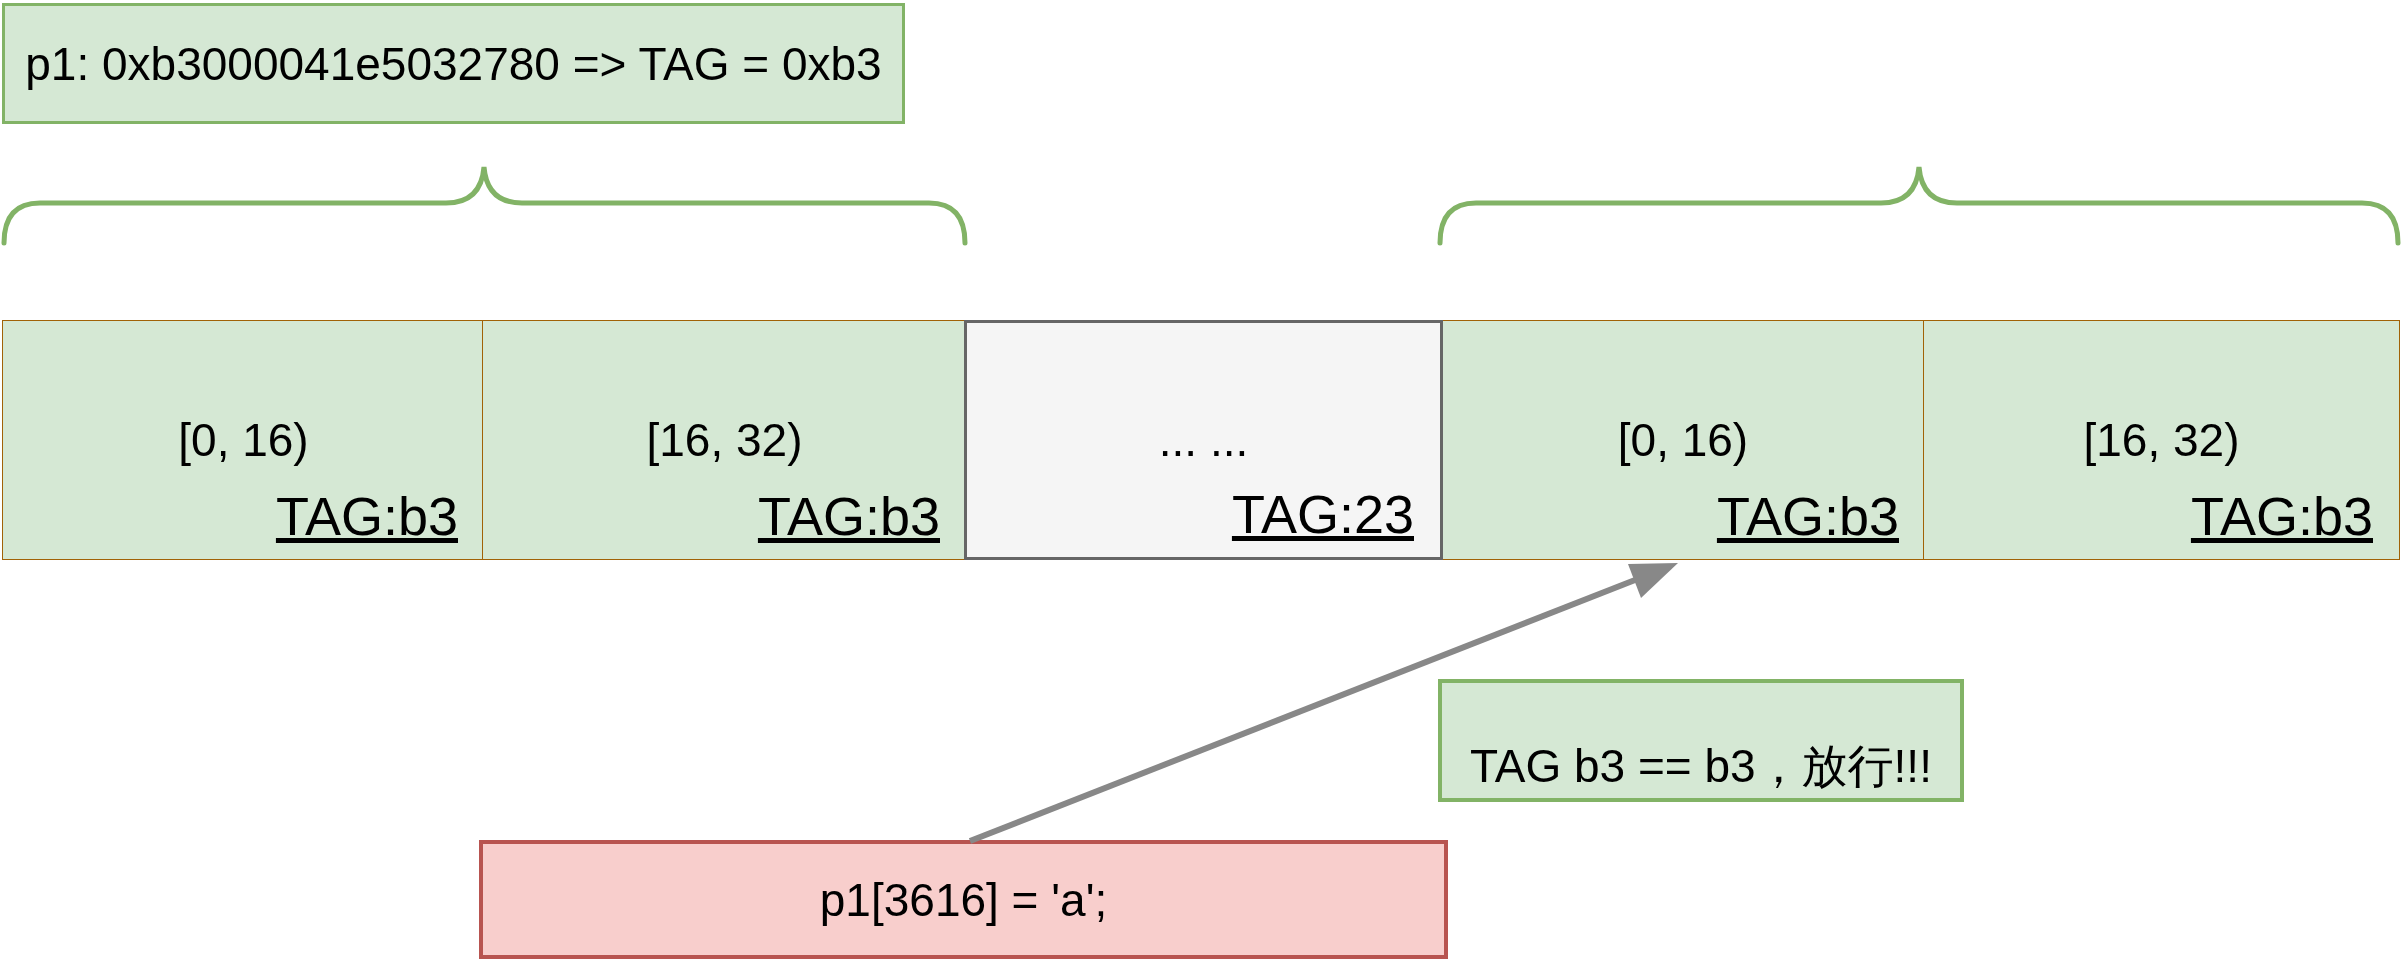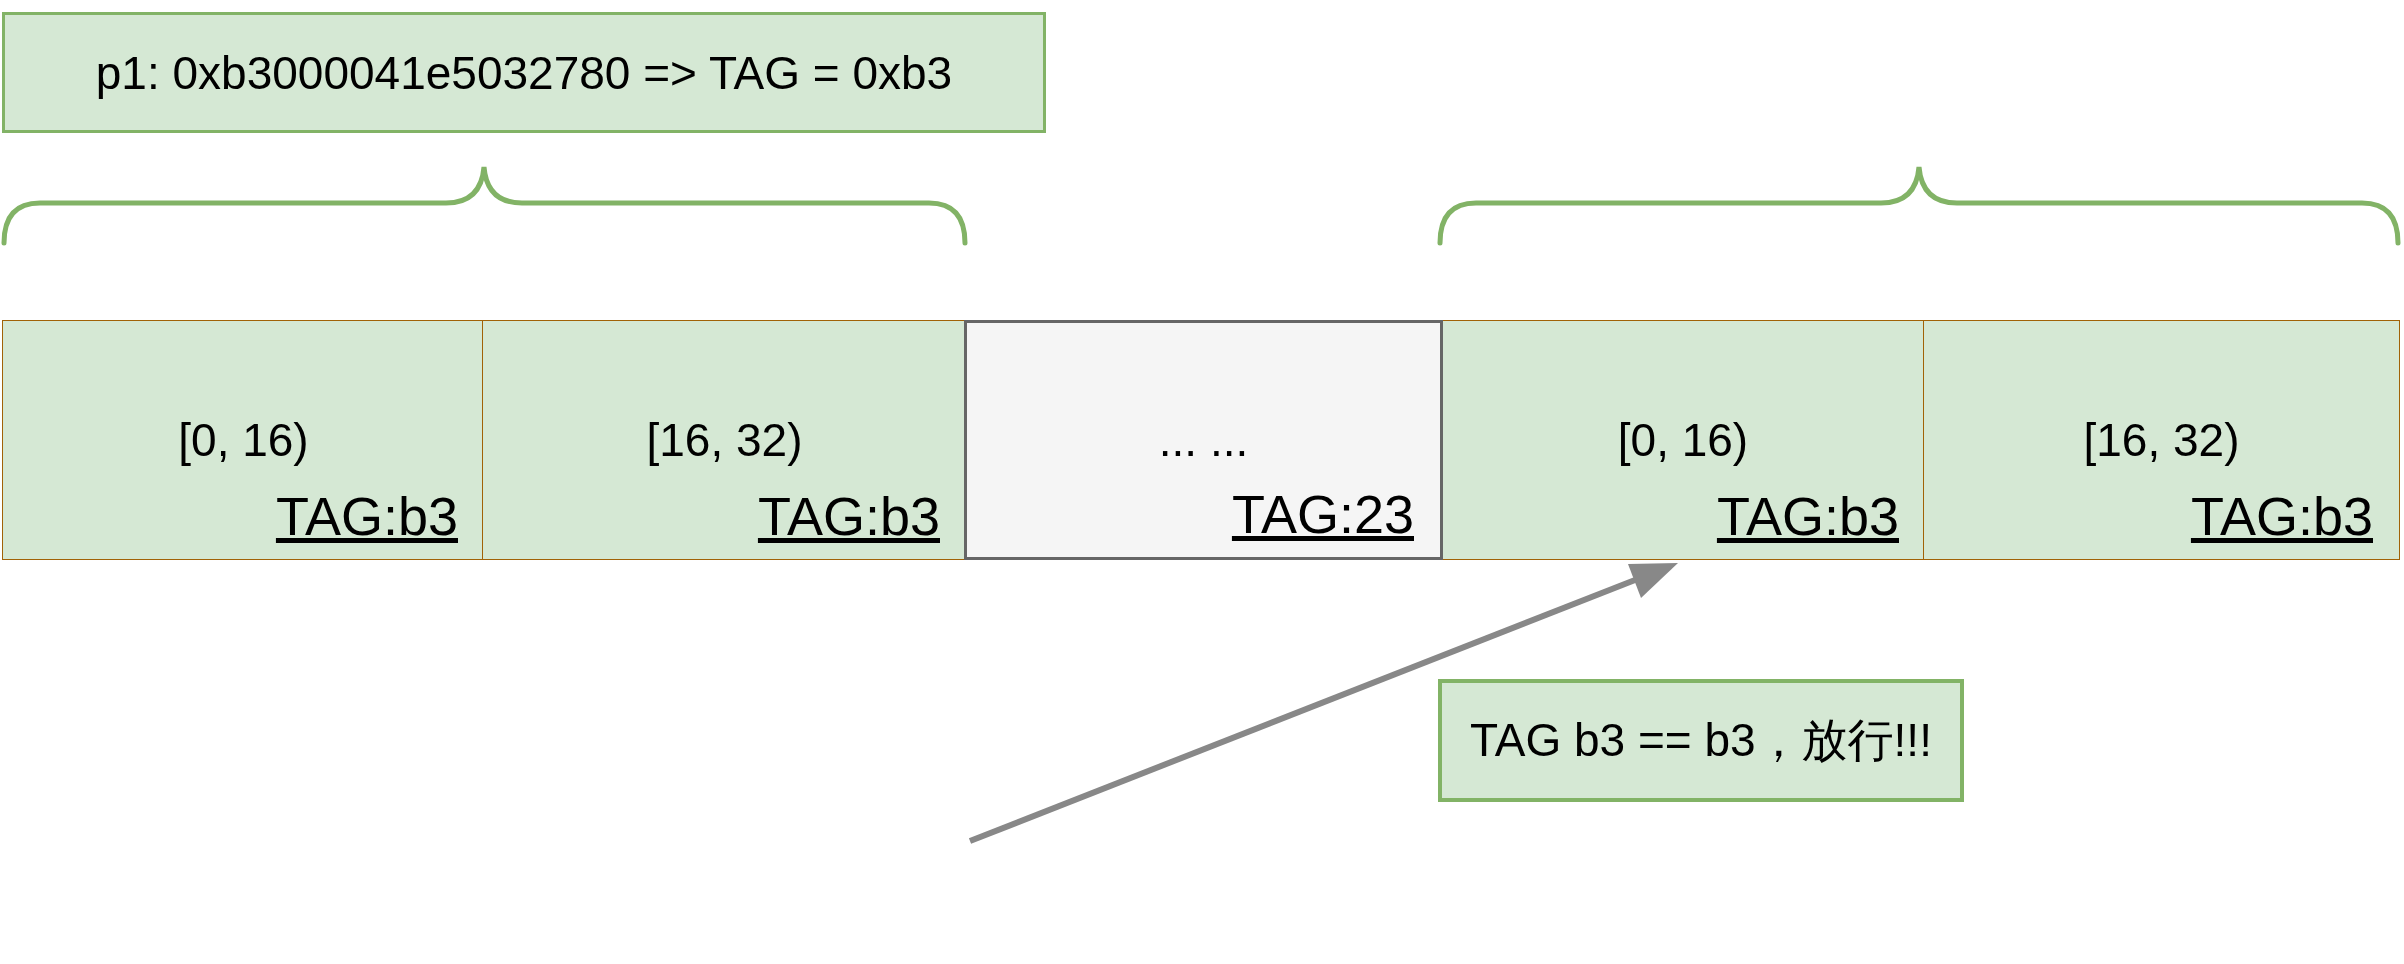--- a/index.html
+++ b/index.html
@@ -6,40 +6,40 @@
   .canvas{
     position:relative;width:2404px;height:964px;background:#ffffff;
     font-family:"Liberation Sans",sans-serif;color:#000;overflow:hidden;
   }
   .box{
     position:absolute;display:flex;align-items:center;justify-content:center;
     text-align:center;box-sizing:border-box;white-space:nowrap;
   }
   .green-box{background:#d5e8d4;border:3px solid #82b366;}
   .ptr{font-size:46px;}
-  .p1{left:2px;top:12px;width:1044px;height:121px;}
+  .p1{left:2px;top:3px;width:903px;height:121px;}
   .p2{left:1438px;top:2px;width:958px;height:121px;}
 
   .cell{
     position:absolute;top:320px;height:240px;box-sizing:border-box;
     display:flex;align-items:center;justify-content:center;
     background:#d5e8d4;border:1px solid #a16207;
   }
   .cell .range{font-size:46px;}
   .cell .tag{position:absolute;right:26px;bottom:12px;font-size:54px;text-decoration:underline;}
   .cell.gray{background:#f5f5f5;border:3px solid #666666;z-index:2;}
   .c1{left:2px;width:483px;}
   .c2{left:482px;width:485px;}
   .c3{left:964px;width:479px;}
   .c4{left:1440px;width:486px;}
   .c5{left:1923px;width:477px;}
 
   .note{
     left:1438px;top:679px;width:526px;height:123px;
-    border-width:4px;font-size:46px;
+    border-width:4px;font-size:46px;align-items:flex-end;
   }
   .code{
     left:479px;top:840px;width:969px;height:119px;
     background:#f8cecc;border:4px solid #b85450;font-size:46px;
   }
   .overlay{position:absolute;left:0;top:0;z-index:3;pointer-events:none;}
 </style>
 </head>
 <body>
 
@@ -78,14 +78,17 @@
     <div class="cell c5">
       <span class="range">[16, 32)</span>
       <span class="tag">TAG:b3</span>
     </div>
   </div>
 
   <div class="box green-box note">
     <span>TAG b3 == b3，放行!!!</span>
   </div>
 
+  <div class="box code">
+    <span>p1[3616] = 'a';</span>
+  </div>
 
 </div>
 
 </body></html>

